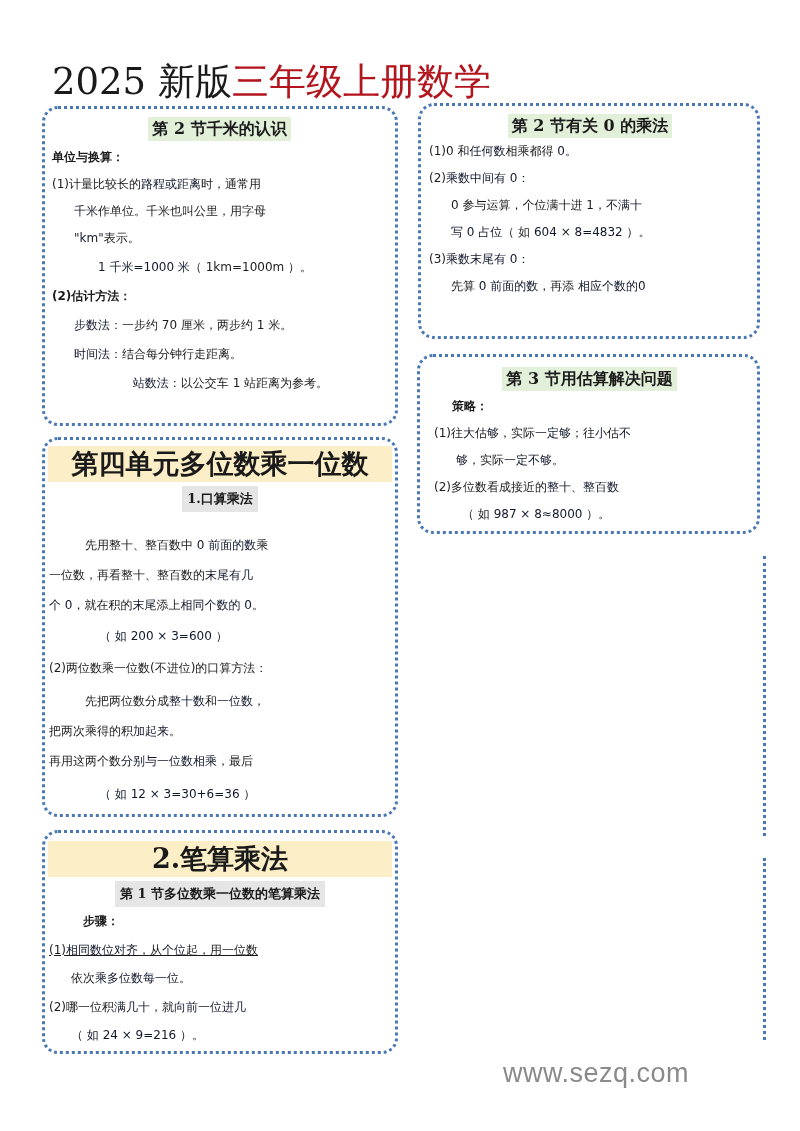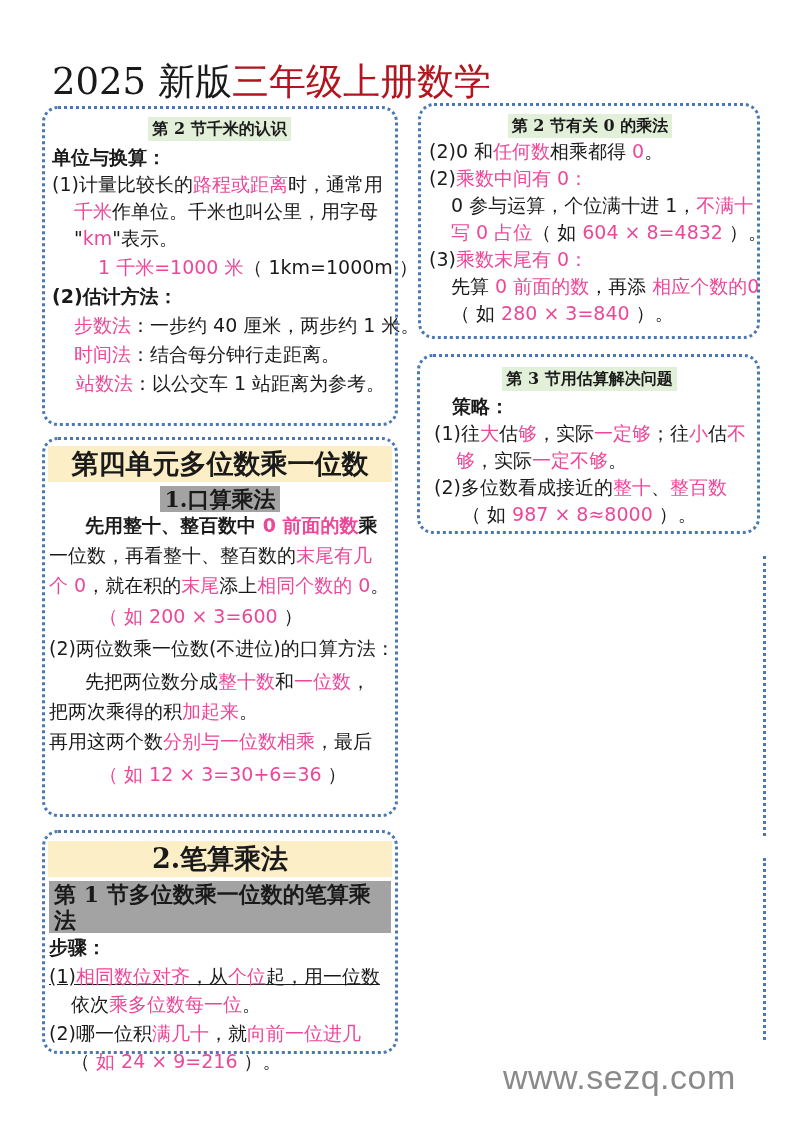--- a/index.html
+++ b/index.html
@@ -27,35 +27,35 @@
     padding: 0 4px; color: #1a1a1a;
     font-family: "DejaVu Serif", "Liberation Serif", serif;
   }
   .unit-title {
     background: #fcefc7; font-weight: bold; font-size: 27px; line-height: 36px;
     text-align: center; color: #1a1a1a; margin: 0 -1px;
     font-family: "DejaVu Serif", "Liberation Serif", serif;
   }
   .sub-title {
     display: block; width: fit-content; margin: 4px auto 0;
-    background: #a3a3a3; font-weight: bold; font-size: 22px; line-height: 26px;
+    background: #e5e5e5; font-weight: bold; font-size: 13px; line-height: 26px;
     padding: 0 5px; color: #1a1a1a;
     font-family: "DejaVu Serif", "Liberation Serif", serif;
   }
 
-  .line { font-size: 19px; line-height: 27px; white-space: nowrap; color: #1a1a1a; }
+  .line { font-size: 12px; line-height: 27px; white-space: nowrap; color: #1a1a1a; }
   .bold { font-weight: bold; }
-  .r { color: #ec4899; }
+  .r { color: #0f172a; }
   .ind1 { padding-left: 22px; }
   .ind2 { padding-left: 36px; }
   .ind3 { padding-left: 46px; }
 
   .watermark {
     position: absolute; left: 503px; top: 1058px;
-    font-size: 34px; color: #8a8a8a; letter-spacing: 0.5px;
+    font-size: 27px; color: #8a8a8a; letter-spacing: 0.5px;
     font-family: "Liberation Sans", sans-serif;
   }
   .edge-line {
     position: absolute; left: 763px; width: 0; border-left: 3px dotted #4a78b3;
   }
 </style>
 </head>
 <body>
 
 <div class="title">
@@ -72,52 +72,49 @@
     <span class="r">千米</span><span>作单位。千米也叫公里，用字母</span>
   </div>
   <div class="line ind1">
     <span>"</span><span class="r">km</span><span>"表示。</span>
   </div>
   <div class="line ind3" style="margin-top:2px;">
     <span class="r">1 千米=1000 米</span><span>（ 1km=1000m ）。</span>
   </div>
   <div class="line bold" style="margin-top:2px;">(2)估计方法：</div>
   <div class="line ind1" style="margin-top:2px;">
-    <span class="r">步数法</span><span>：一步约 40 厘米，两步约 1 米。</span>
+    <span class="r">步数法</span><span>：一步约 70 厘米，两步约 1 米。</span>
   </div>
   <div class="line ind1" style="margin-top:2px;">
     <span class="r">时间法</span><span>：结合每分钟行走距离。</span>
   </div>
   <div class="line ind1" style="margin-top:2px;text-align:center;">
     <span class="r">站数法</span><span>：以公交车 1 站距离为参考。</span>
   </div>
 </div>
 
 <div class="card" style="left:418px; top:103px; width:342px; height:236px; padding:8px 6px 0 8px;">
   <div class="sec-title">第 2 节有关 0 的乘法</div>
   <div class="line">
-    <span>(2)0 和</span><span class="r">任何数</span><span>相乘都得</span><span class="r"> 0</span><span>。</span>
+    <span>(1)0 和</span><span class="r">任何数</span><span>相乘都得</span><span class="r"> 0</span><span>。</span>
   </div>
   <div class="line">
     <span>(2)</span><span class="r">乘数中间有 0：</span>
   </div>
   <div class="line ind1">
     <span>0 参与运算，个位满十进 1，</span><span class="r">不满十</span>
   </div>
   <div class="line ind1">
     <span class="r">写 0 占位</span><span>（ 如 </span><span class="r">604 × 8=4832</span><span> ）。</span>
   </div>
   <div class="line">
     <span>(3)</span><span class="r">乘数末尾有 0：</span>
   </div>
   <div class="line ind1">
     <span>先算 </span><span class="r">0 前面的数</span><span>，再添 </span><span class="r">相应个数的0</span>
-  </div>
-  <div class="line ind1">
-    <span>（ 如 </span><span class="r">280 × 3=840</span><span> ）。</span>
   </div>
 </div>
 
 <div class="card" style="left:417px; top:354px; width:343px; height:180px; padding:10px 6px 0 8px;">
   <div class="sec-title">第 3 节用估算解决问题</div>
   <div class="line bold" style="margin-top:2px;margin-left:24px;">策略：</div>
   <div class="line" style="padding-left:6px;">
     <span>(1)往</span><span class="r">大</span><span>估</span><span class="r">够</span><span>，实际</span><span class="r">一定够</span><span>；往</span><span class="r">小</span><span>估</span><span class="r">不</span>
   </div>
   <div class="line" style="padding-left:28px;">
@@ -127,21 +124,21 @@
     <span>(2)多位数看成接近的</span><span class="r">整十</span><span>、</span><span class="r">整百数</span>
   </div>
   <div class="line" style="padding-left:34px;">
     <span>（ 如 </span><span class="r">987 × 8≈8000</span><span> ）。</span>
   </div>
 </div>
 
 <div class="card" style="left:42px; top:437px; width:356px; height:380px; padding:6px 4px 0 4px;">
   <div class="unit-title">第四单元多位数乘一位数</div>
   <div class="sub-title">1.口算乘法</div>
-  <div class="line ind2" style="margin-top:0;font-weight:bold;">
+  <div class="line ind2" style="margin-top:20px;">
     <span>先用整十、整百数中 </span><span class="r">0 前面的数</span><span>乘</span>
   </div>
   <div class="line" style="margin-top:3px;">
     <span>一位数，再看整十、整百数的</span><span class="r">末尾有几</span>
   </div>
   <div class="line" style="margin-top:3px;">
     <span class="r">个 0</span><span>，就在积的</span><span class="r">末尾</span><span>添上</span><span class="r">相同个数的 0</span><span>。</span>
   </div>
   <div class="line" style="padding-left:50px; margin-top:4px;">
     <span class="r">（ </span><span class="r">如 200 × 3=600</span><span> ）</span>
@@ -157,21 +154,21 @@
     <span>再用这两个数</span><span class="r">分别与一位数相乘</span><span>，最后</span>
   </div>
   <div class="line" style="padding-left:50px; margin-top:6px;">
     <span class="r">（ </span><span class="r">如 12 × 3=30+6=36</span><span> ）</span>
   </div>
 </div>
 
 <div class="card" style="left:42px; top:830px; width:356px; height:224px; padding:8px 4px 0 4px;">
   <div class="unit-title">2.笔算乘法</div>
   <div class="sub-title">第 1 节多位数乘一位数的笔算乘法</div>
-  <div class="line bold" style="margin-top:1px;">步骤：</div>
+  <div class="line bold" style="margin-top:1px;margin-left:34px;">步骤：</div>
   <div class="line" style="margin-top:2px;text-decoration:underline;">
     <span>(1)</span><span class="r">相同数位对齐</span><span>，从</span><span class="r">个位</span><span>起，用一位数</span>
   </div>
   <div class="line ind1" style="margin-top:1px;">
     <span>依次</span><span class="r">乘多位数每一位</span><span>。</span>
   </div>
   <div class="line" style="margin-top:2px;">
     <span>(2)哪一位积</span><span class="r">满几十</span><span>，就</span><span class="r">向前一位进几</span>
   </div>
   <div class="line ind1" style="margin-top:1px;">

